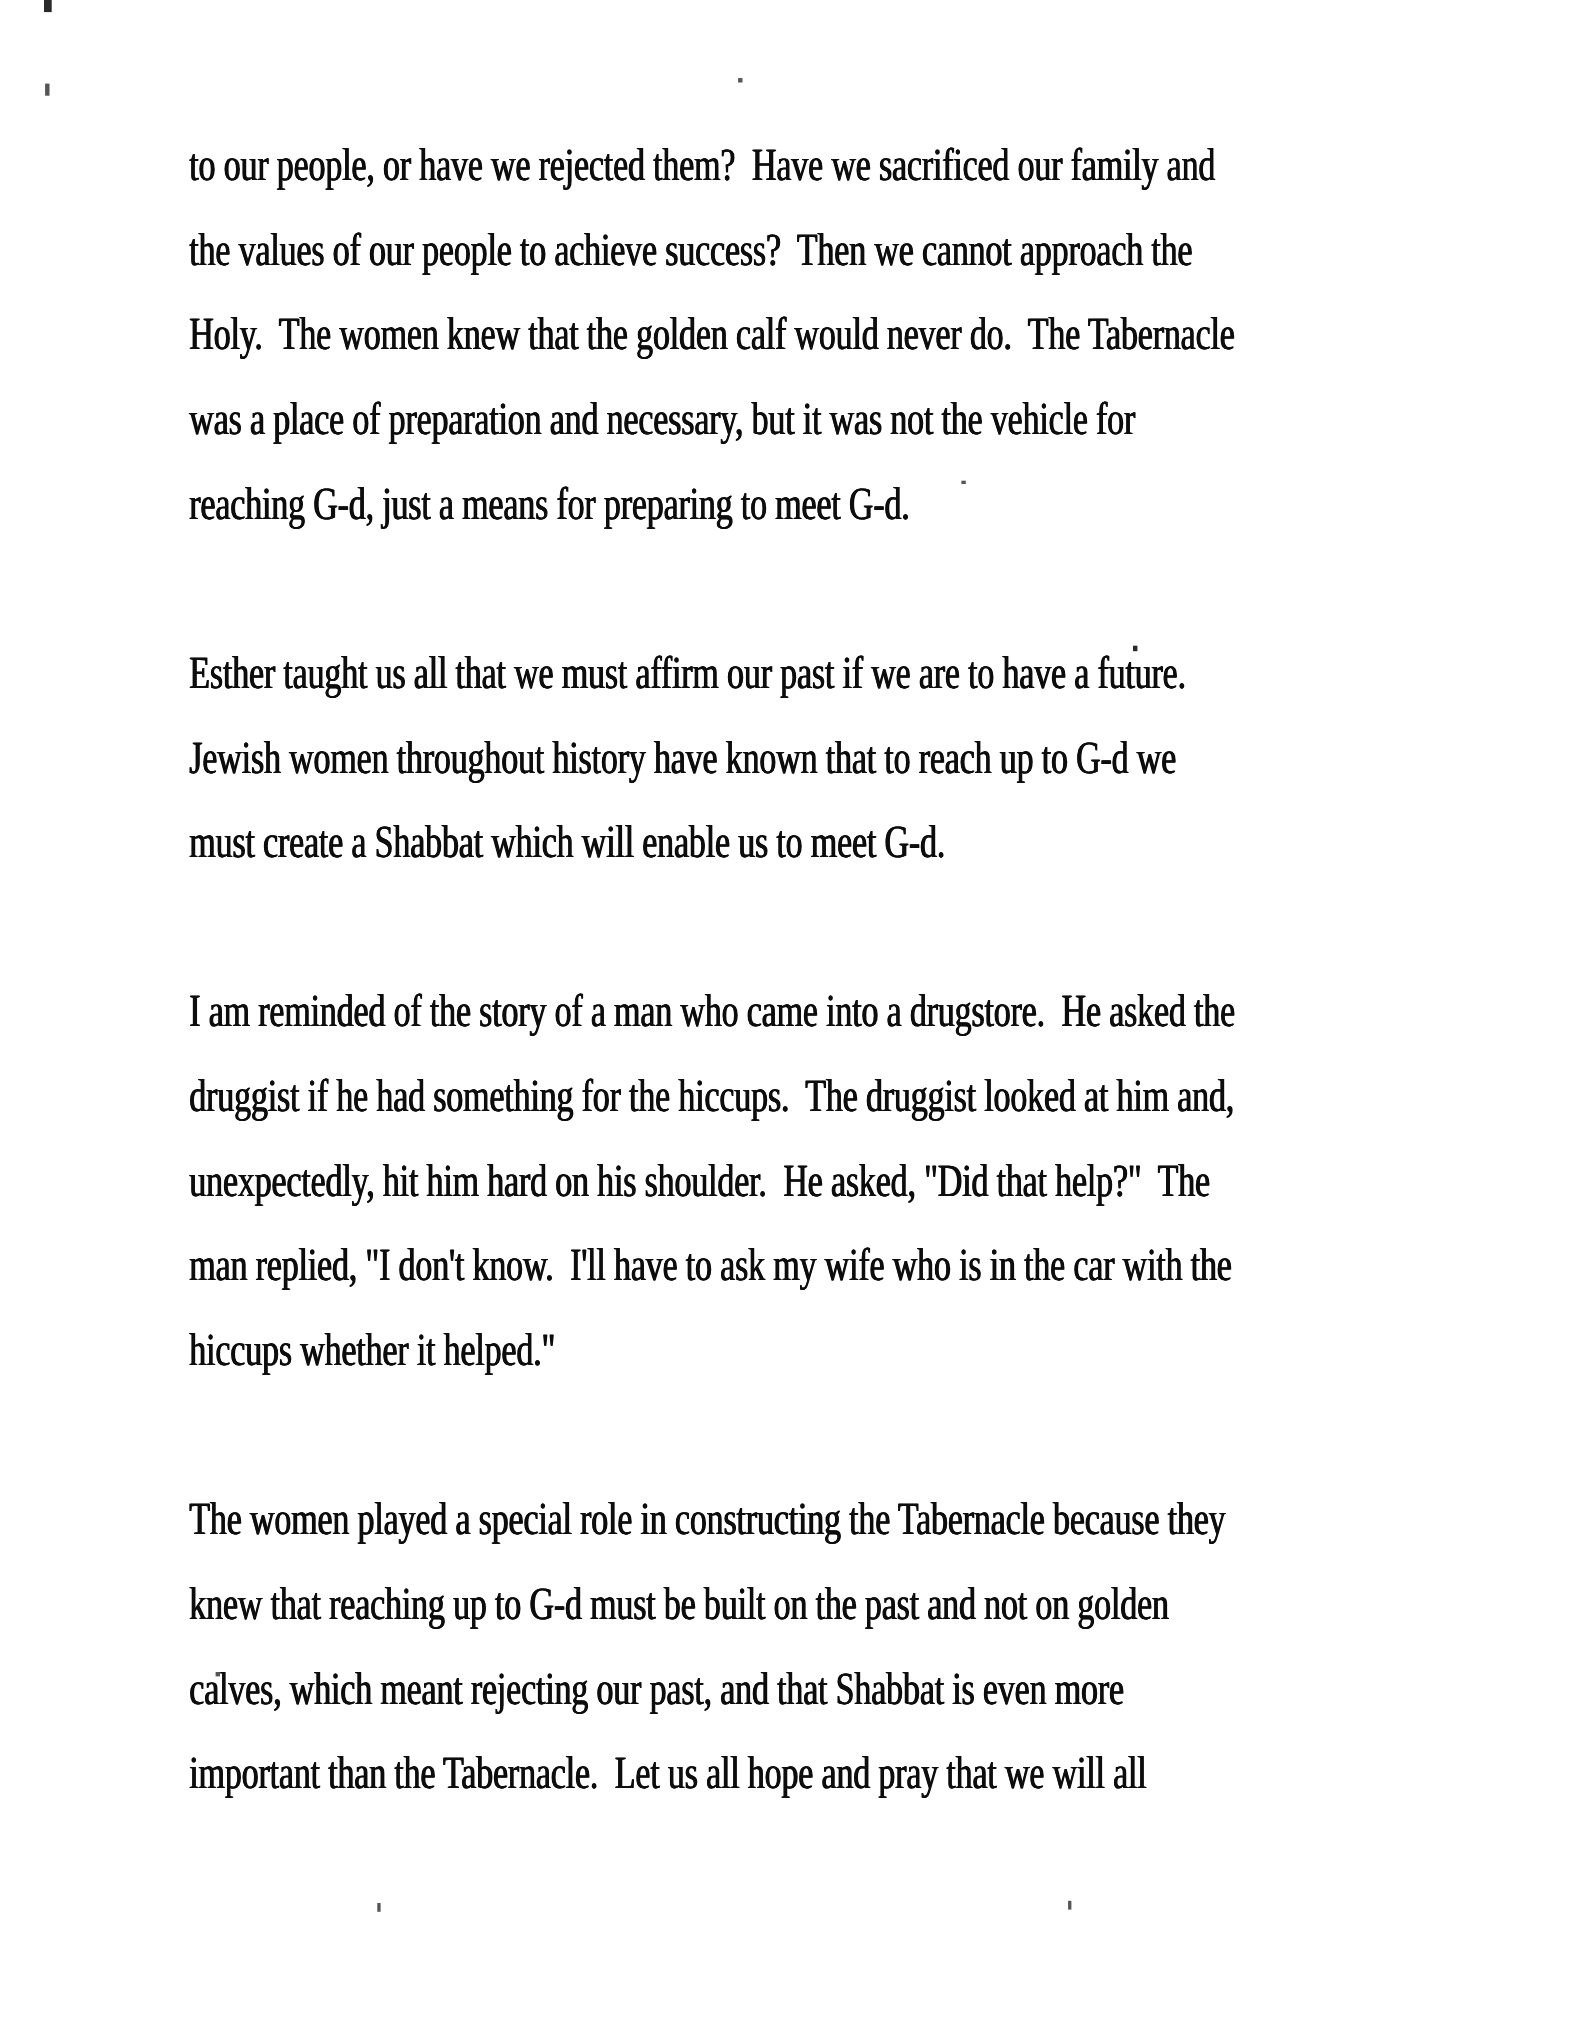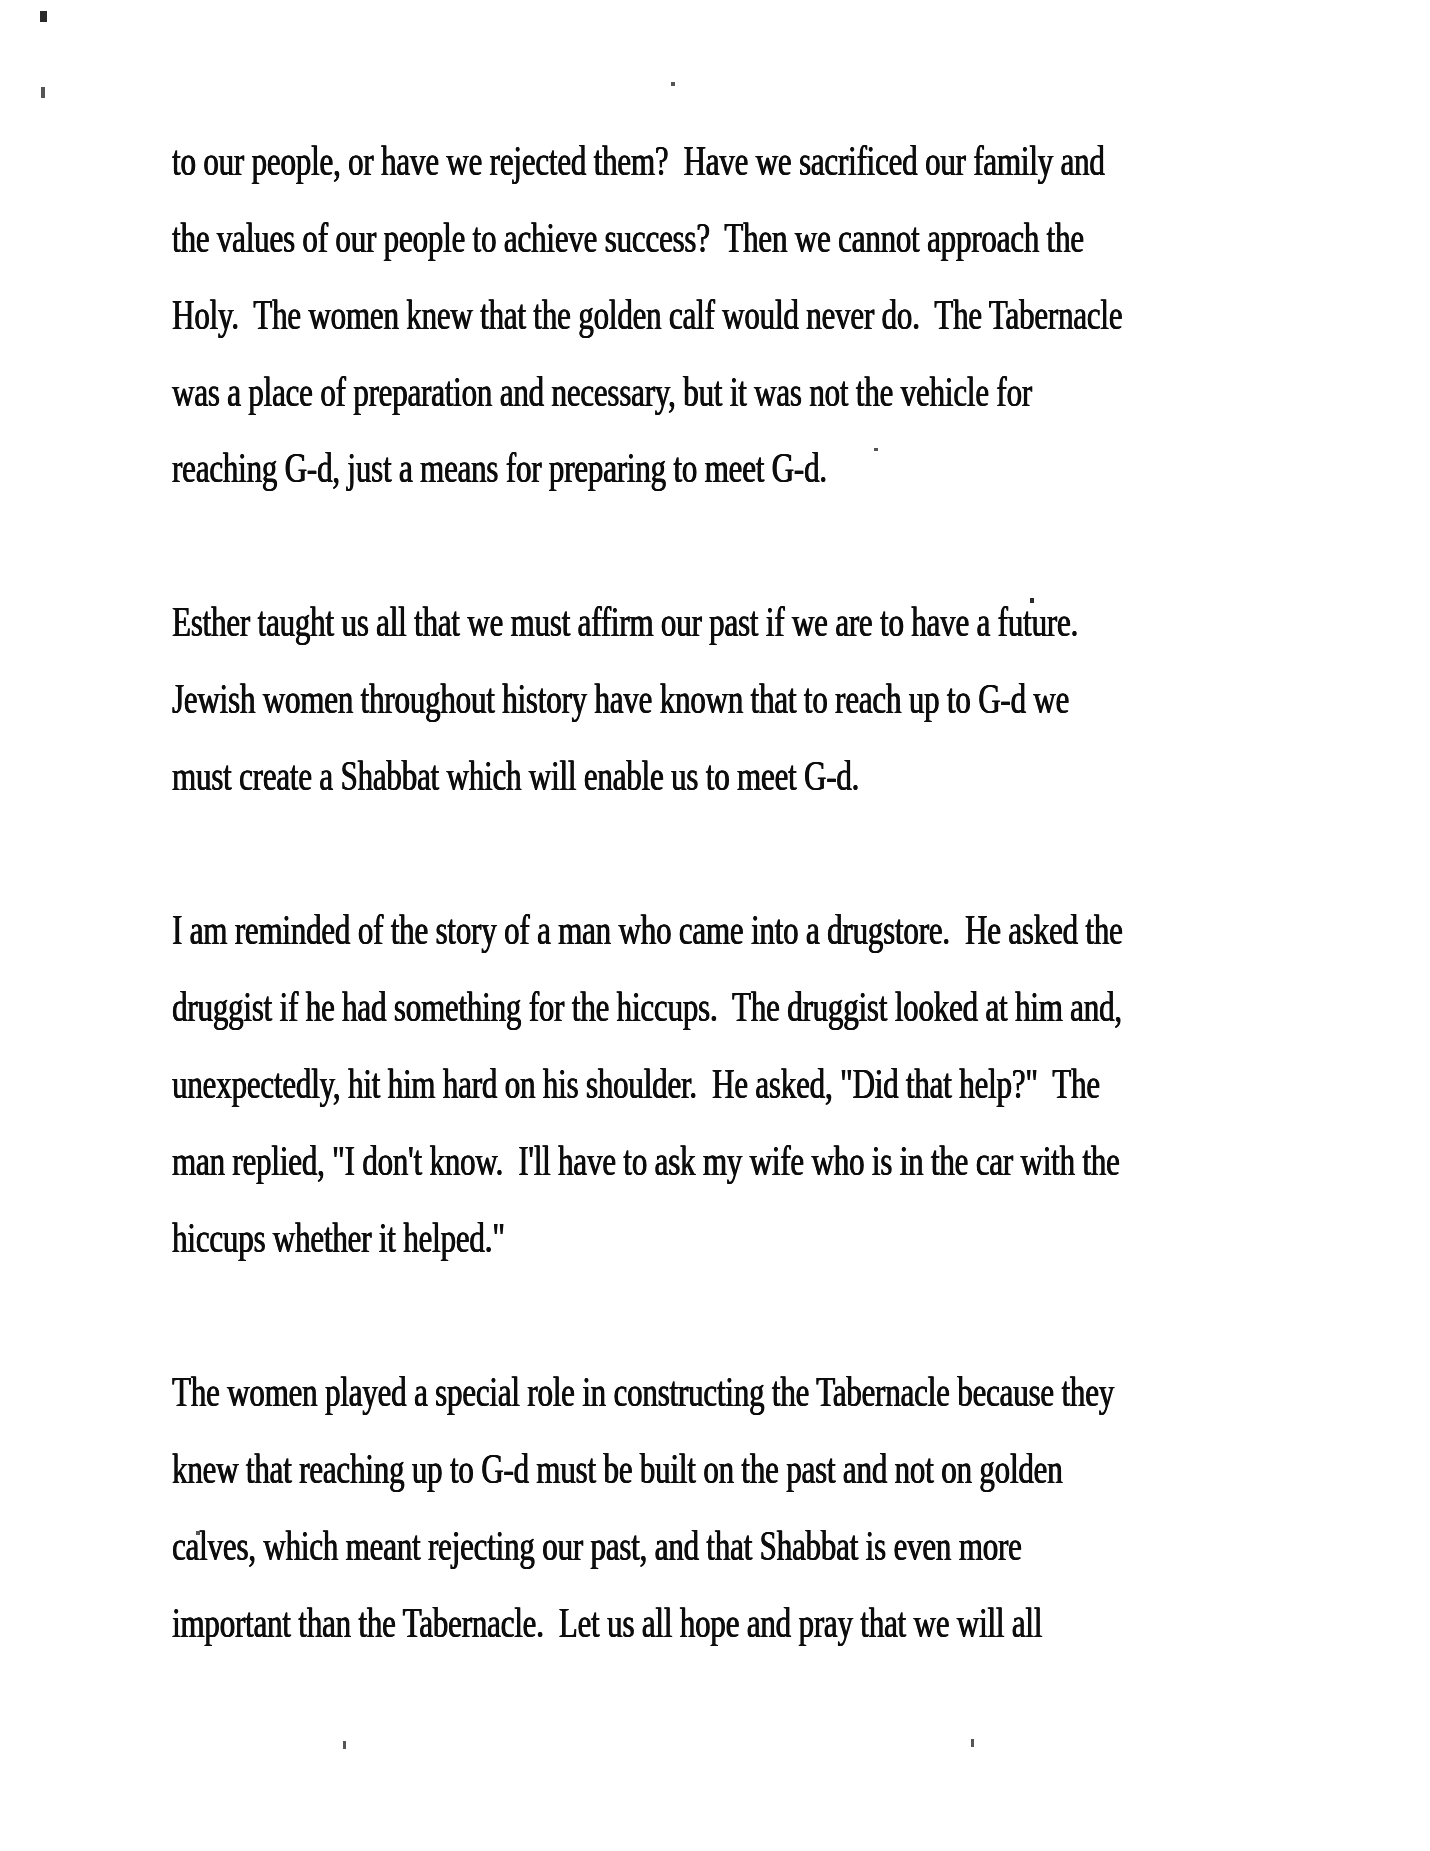--- a/index.html
+++ b/index.html
@@ -10,21 +10,20 @@
     width: 1430px;
     height: 1851px;
     background: #ffffff;
     position: relative;
     overflow: hidden;
   }
   .page {
     position: absolute;
     inset: 0;
     background: #ffffff;
-    margin-top: 11px;
   }
   
   .text-block {
     position: absolute;
     left: 172px;
     top: 111px;
     width: 1140px;
     transform: scaleY(1.35);
     transform-origin: top left;
     font-family: "Liberation Serif", serif;

